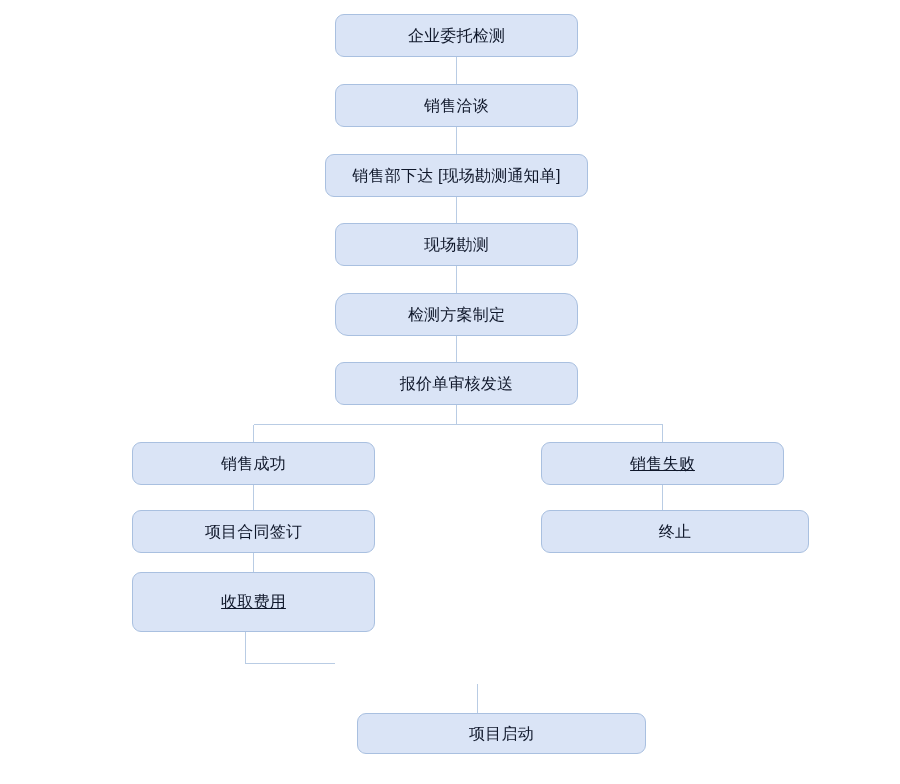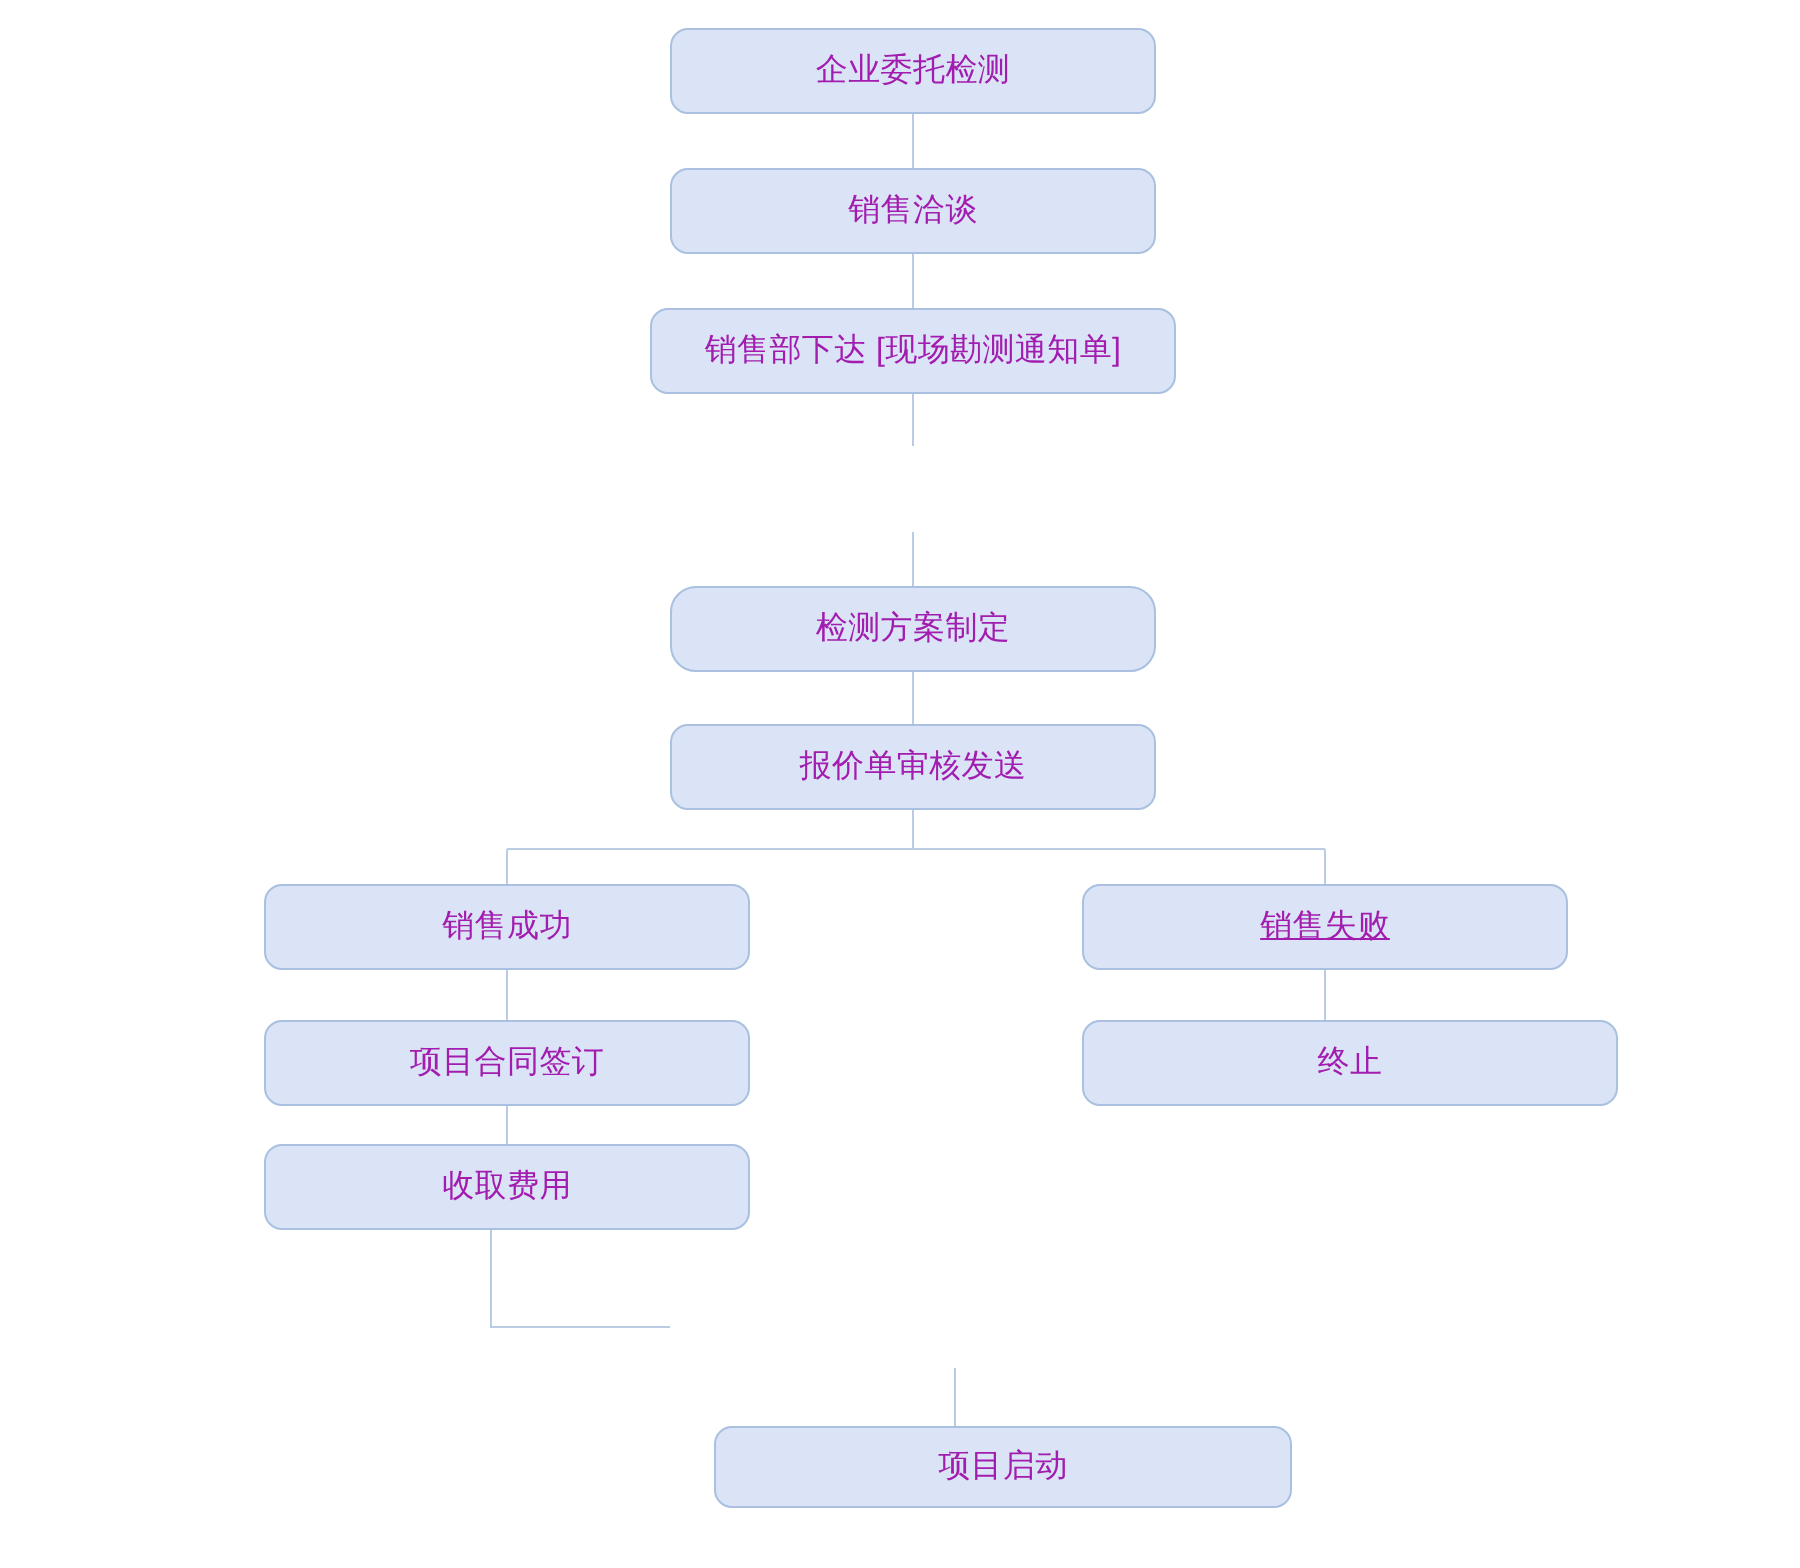--- a/index.html
+++ b/index.html
@@ -34,21 +34,21 @@
     box-sizing: border-box;
     background: #dae4f6;
     border: 1px solid #a9c0e0;
     border-radius: 9px;
     display: flex;
     align-items: center;
     justify-content: center;
     text-align: center;
     font-size: 16px;
     line-height: 1.2;
-    color: #a21caf;
+    color: #0f172a;
     white-space: nowrap;
     letter-spacing: 0.2px;
   }
 </style>
 </head>
 <body>
 
 <div id="flow-canvas">
 
   <svg id="connector-layer" width="900" height="784" viewBox="0 0 900 784" xmlns="http://www.w3.org/2000/svg">
@@ -78,20 +78,23 @@
   </div>
 
   <div class="node" style="left:335px; top:84px; width:243px; height:43px;text-align:center;">
     <span>销售洽谈</span>
   </div>
 
   <div class="node" style="left:325px; top:154px; width:263px; height:43px;">
     <span>销售部下达 [现场勘测通知单]</span>
   </div>
 
+  <div class="node" style="left:335px; top:223px; width:243px; height:43px;">
+    <span>现场勘测</span>
+  </div>
 
   <div class="node" style="left:335px; top:293px; width:243px; height:43px;border-radius:13px;">
     <span>检测方案制定</span>
   </div>
 
   <div class="node" style="left:335px; top:362px; width:243px; height:43px;">
     <span>报价单审核发送</span>
   </div>
 
   <div class="node" style="left:132px; top:442px; width:243px; height:43px;">
@@ -103,21 +106,21 @@
   </div>
 
   <div class="node" style="left:132px; top:510px; width:243px; height:43px;">
     <span>项目合同签订</span>
   </div>
 
   <div class="node" style="left:541px; top:510px; width:268px; height:43px;">
     <span>终止</span>
   </div>
 
-  <div class="node" style="left:132px; top:572px; width:243px; height:43px;">
+  <div class="node" style="left:132px; top:572px; width:243px; height:60px;text-decoration:underline;">
     <span>收取费用</span>
   </div>
 
 
   <div class="node" style="left:357px; top:713px; width:289px; height:41px;">
     <span>项目启动</span>
   </div>
 
 </div>
 

